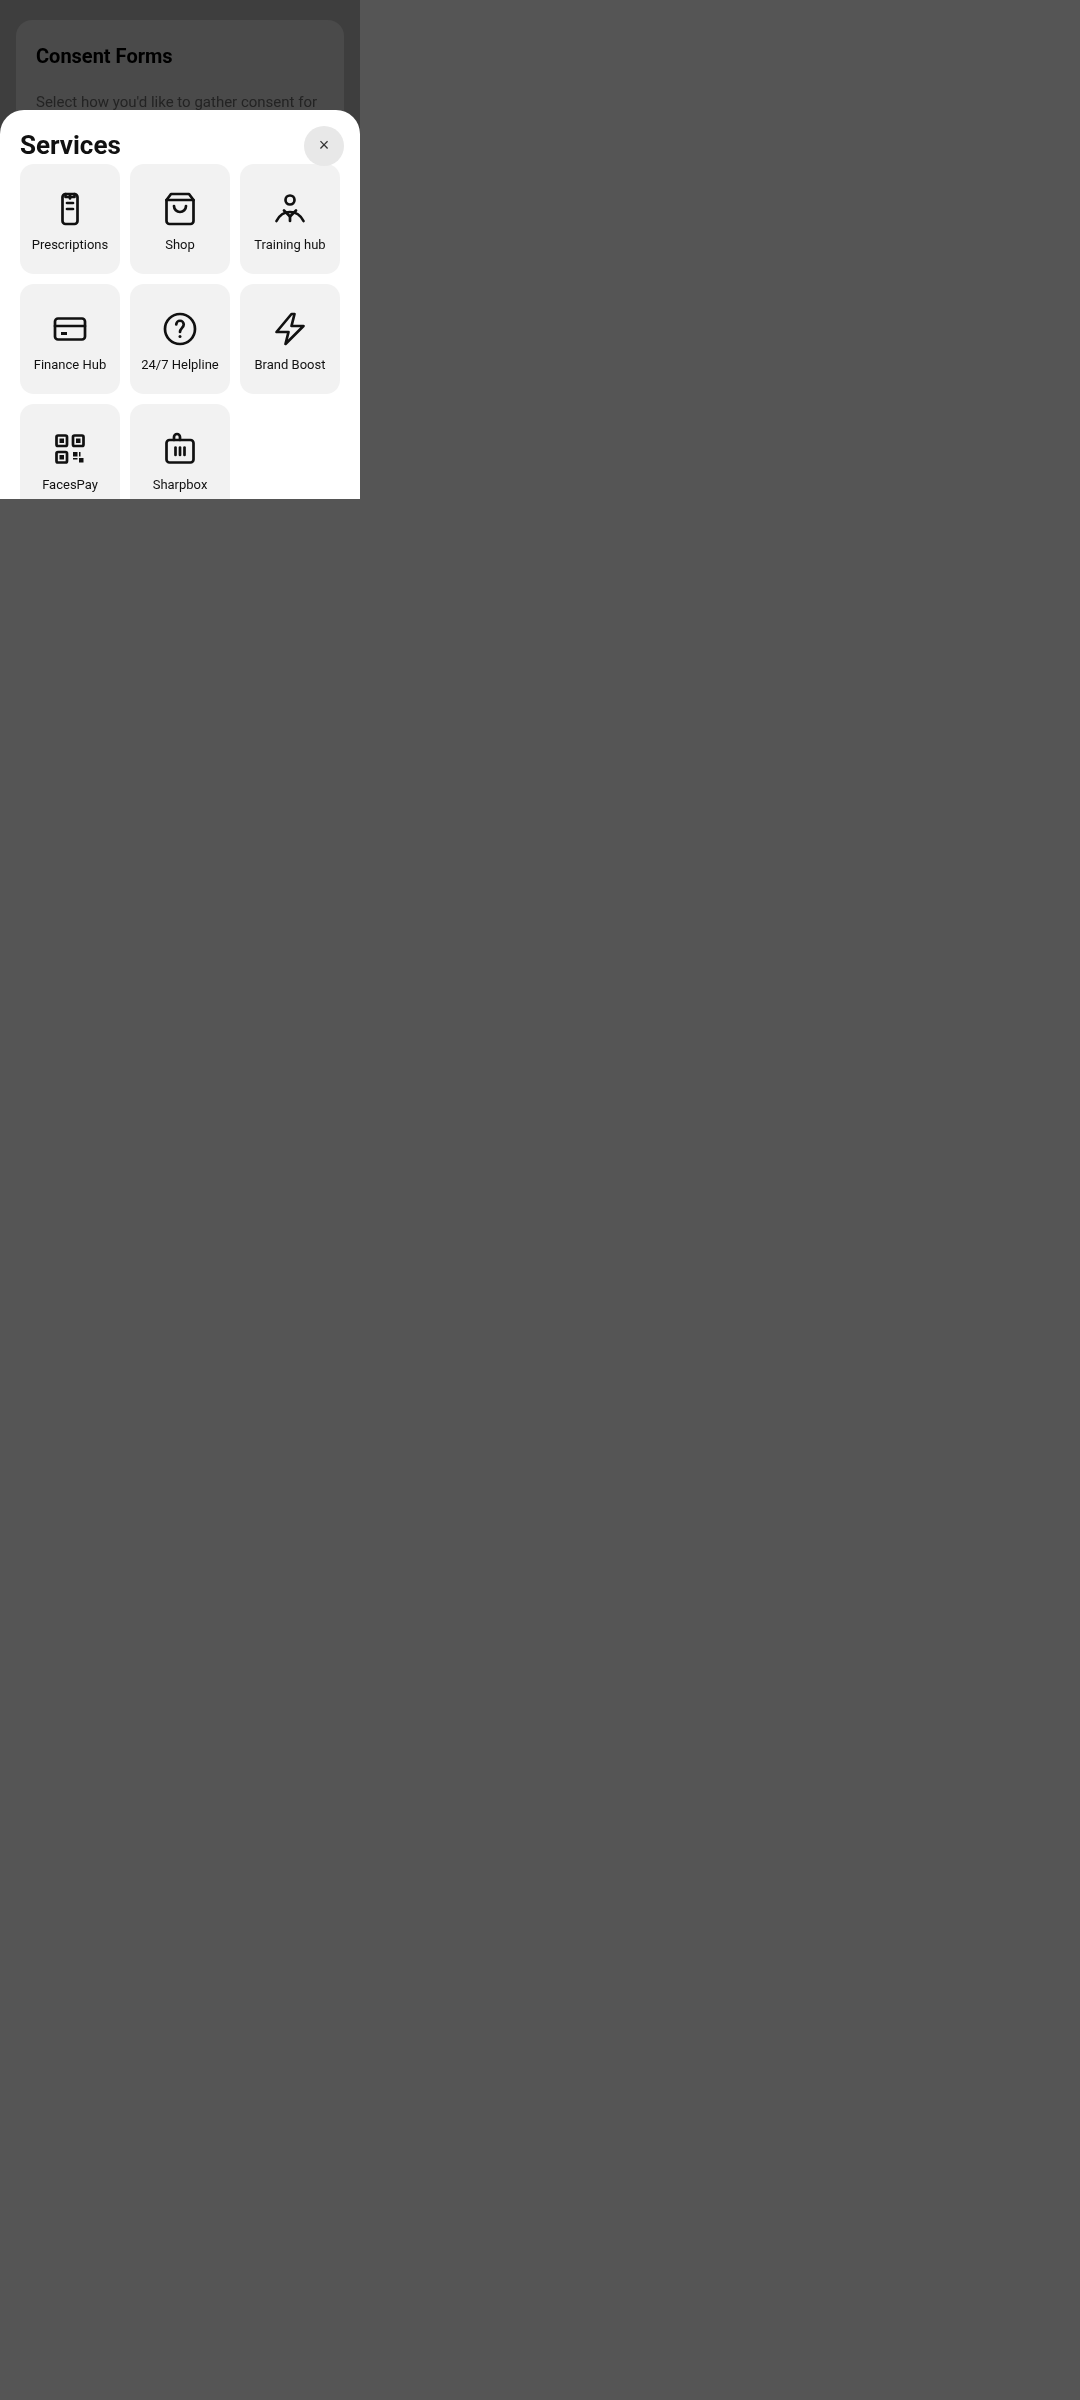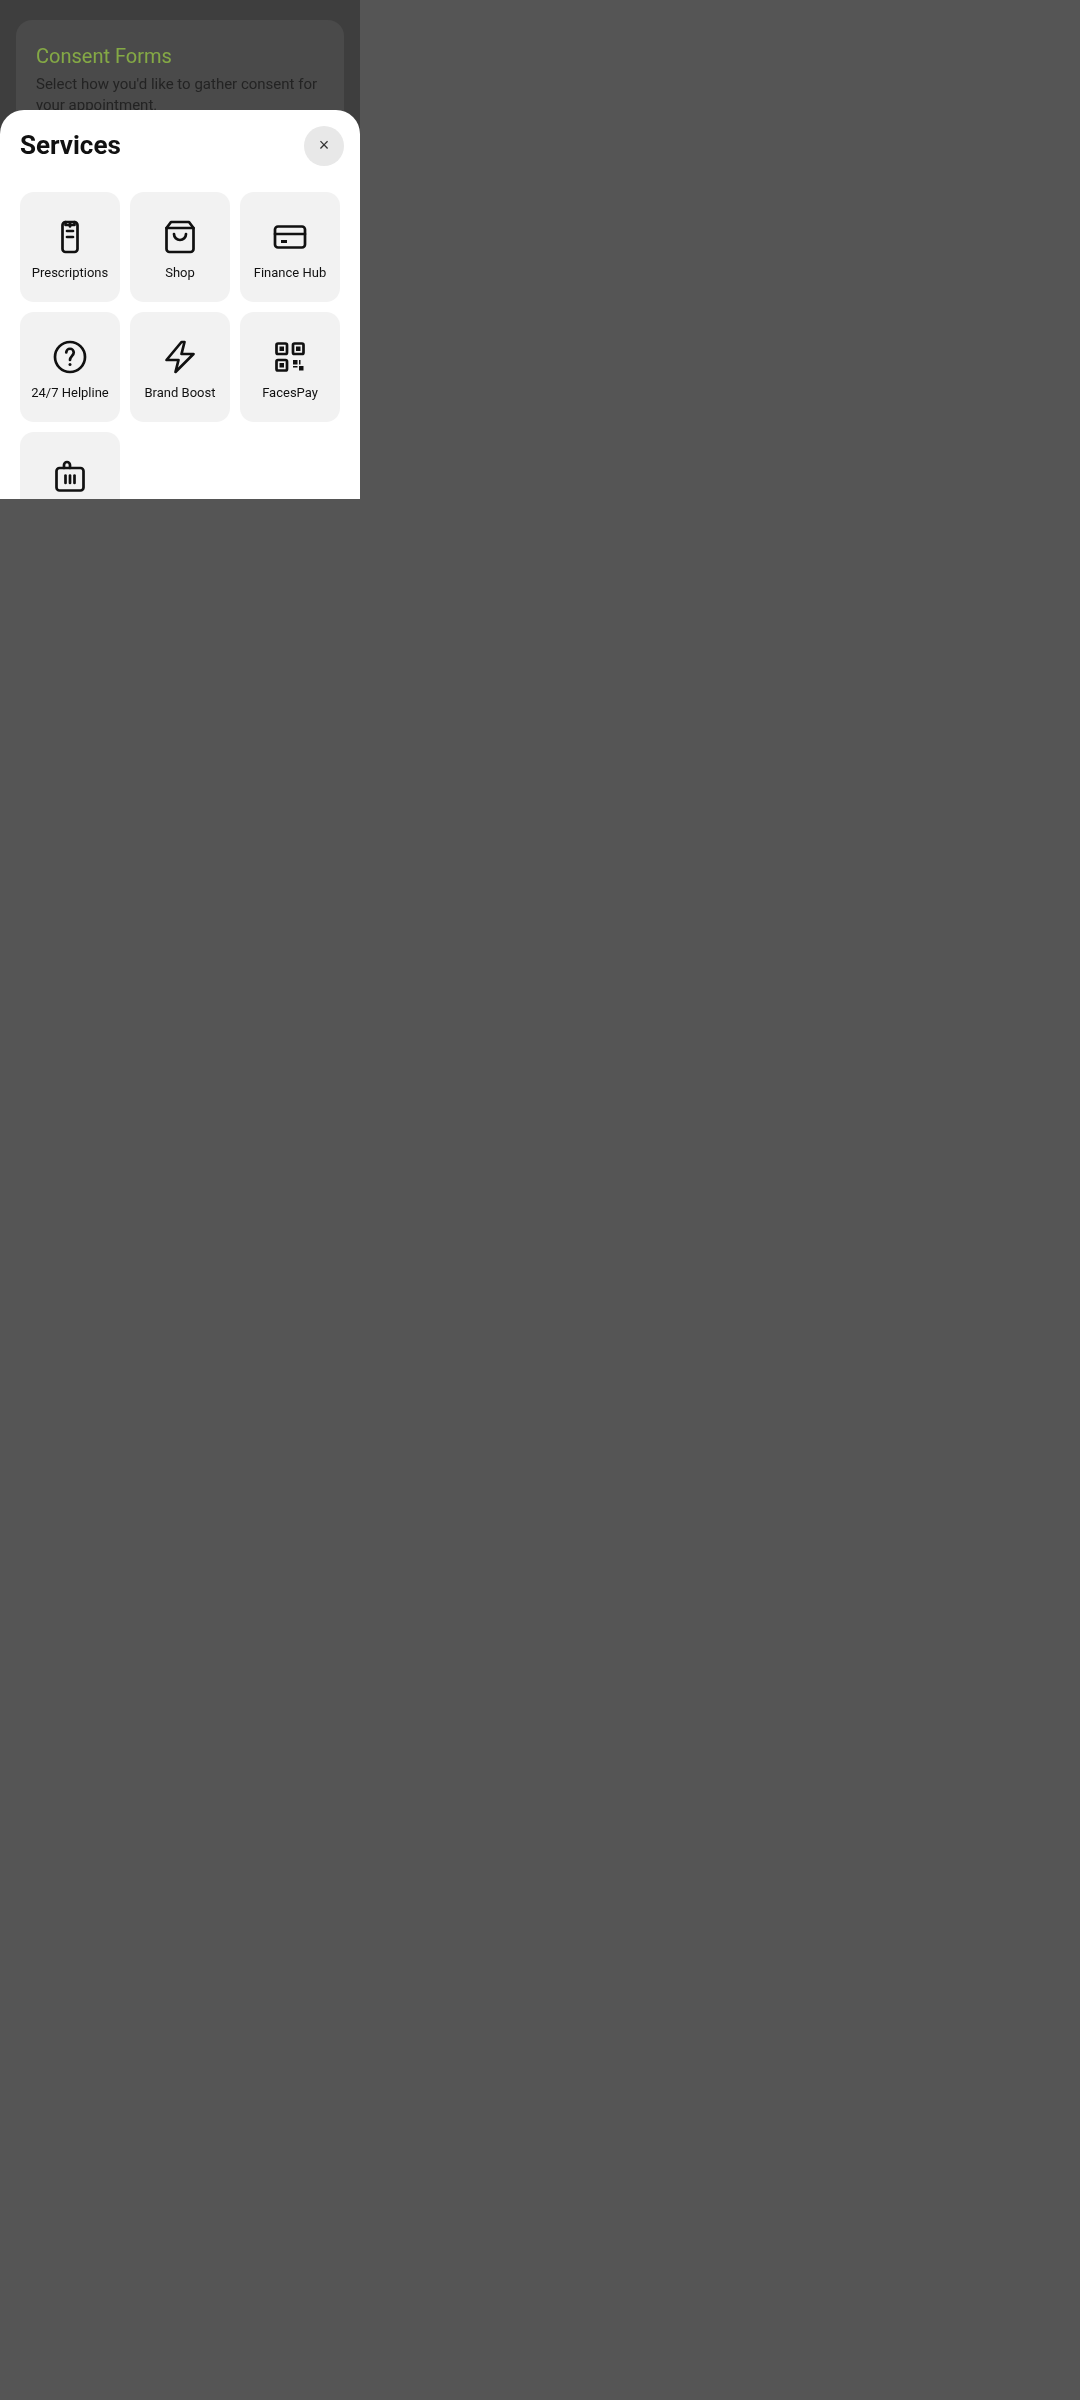--- a/index.html
+++ b/index.html
@@ -23,23 +23,23 @@
 
     .consent-card {
       background: #6a6a6a;
       border-radius: 16px;
       padding: 24px 20px;
       margin-bottom: 20px;
     }
 
     .consent-title {
       font-size: 20px;
-      font-weight: 400;
-      color: #bef264;
-      margin-bottom: 6px;
+      font-weight: 700;
+      color: #000000;
+      margin-bottom: 24px;
     }
 
     .consent-desc {
       font-size: 15px;
       color: #333;
       line-height: 1.4;
       margin-bottom: 18px;
     }
 
     .get-started-btn {
@@ -163,21 +163,21 @@
       align-items: center;
       justify-content: center;
       font-size: 18px;
       color: #333;
     }
 
     .modal-title {
       font-size: 26px;
       font-weight: 700;
       color: #111;
-      margin-bottom: 32px;
+      margin-bottom: 4px;
     }
 
     .services-grid {
       display: grid;
       grid-template-columns: repeat(3, 1fr);
       gap: 10px;
     }
 
     .service-item {
       background: #f2f2f2;
@@ -334,20 +334,29 @@
 
         <div class="service-item">
           <svg viewBox="0 0 24 24">
             <path d="M6 2L3 6v14a2 2 0 002 2h14a2 2 0 002-2V6l-3-4z"></path>
             <line x1="3" y1="6" x2="21" y2="6"></line>
             <path d="M16 10a4 4 0 01-8 0"></path>
           </svg>
           <span class="service-label">Shop</span>
         </div>
 
+        <div class="service-item">
+          <svg viewBox="0 0 24 24">
+            <circle cx="12" cy="6" r="3"></circle>
+            <path d="M3 20c2-4 5-6 9-6s7 2 9 6"></path>
+            <path d="M8 13l4 4 4-4"></path>
+            <line x1="12" y1="17" x2="12" y2="20"></line>
+          </svg>
+          <span class="service-label">Training hub</span>
+        </div>
 
         <div class="service-item">
           <svg viewBox="0 0 24 24">
             <rect x="2" y="5" width="20" height="14" rx="2"></rect>
             <line x1="2" y1="10" x2="22" y2="10"></line>
             <rect x="6" y="14" width="4" height="2" fill="#111" stroke="none"></rect>
           </svg>
           <span class="service-label">Finance Hub</span>
         </div>
 

